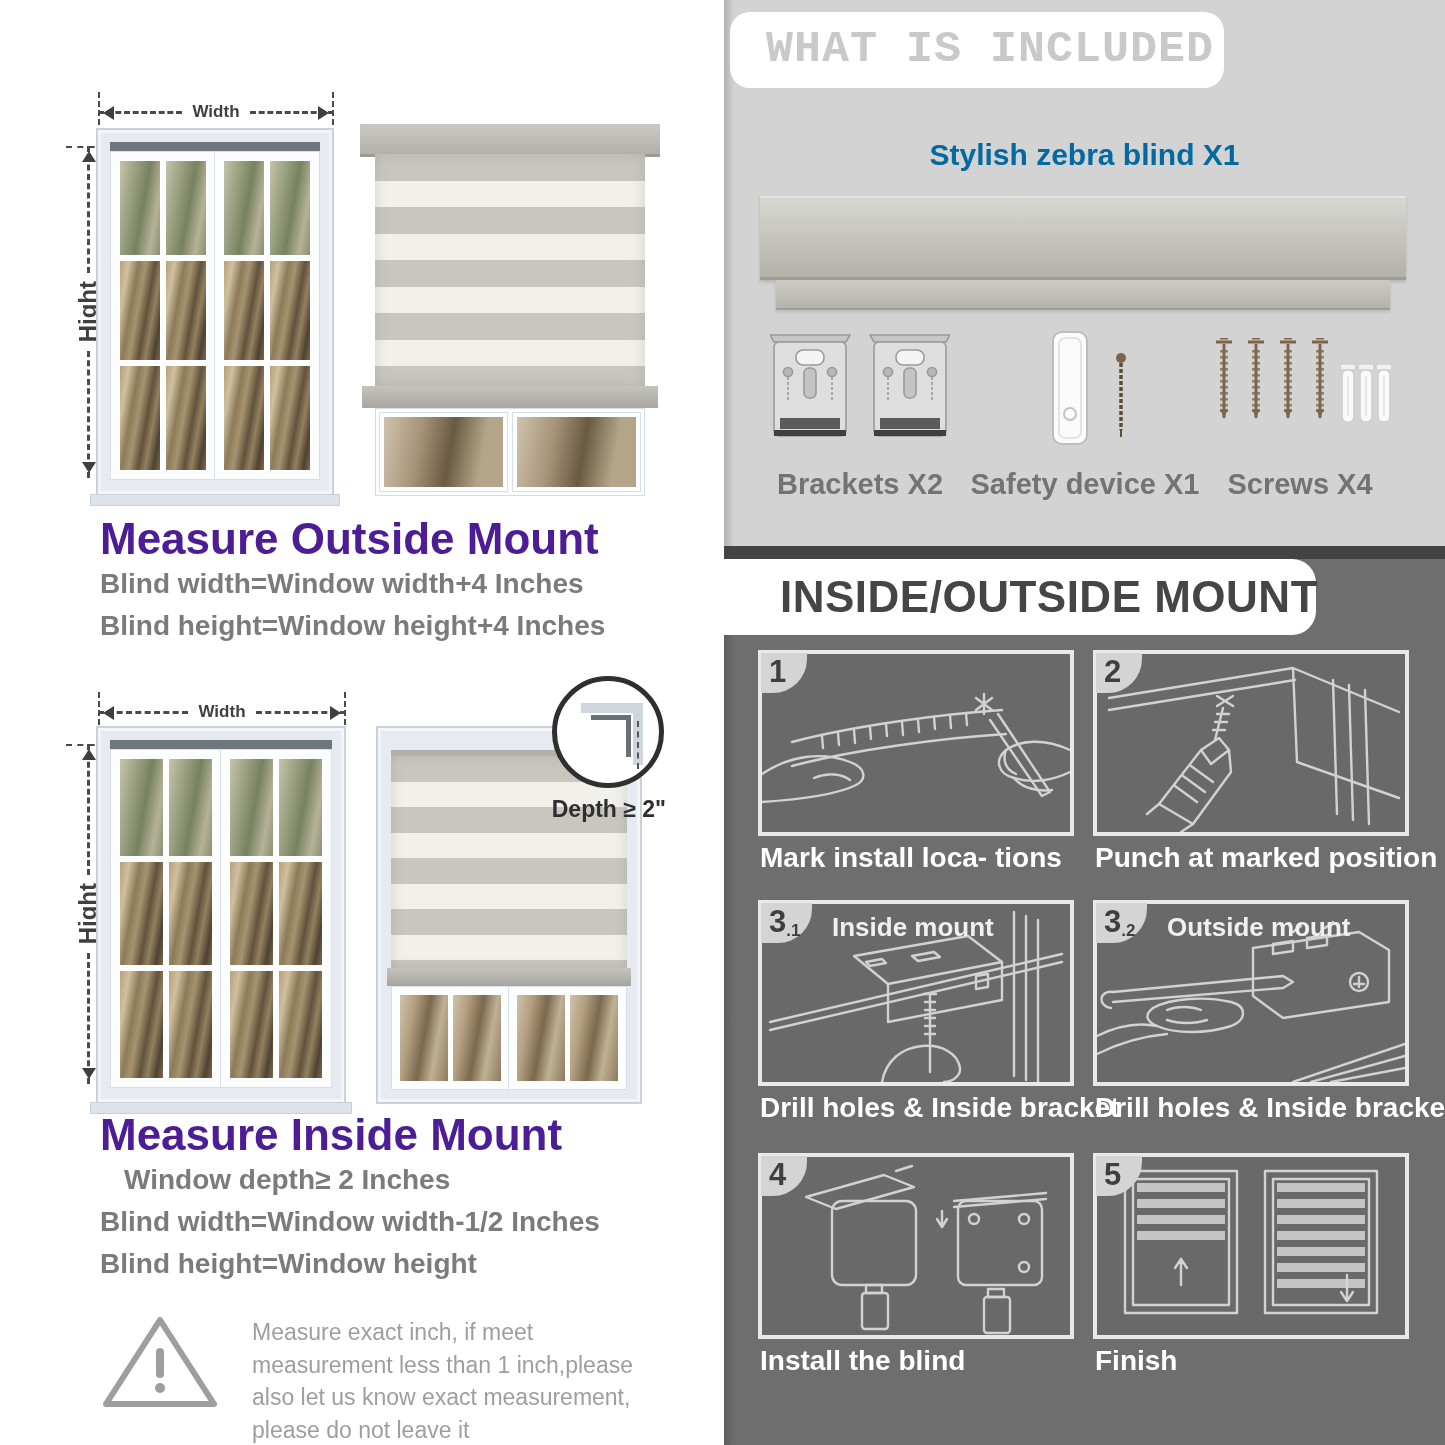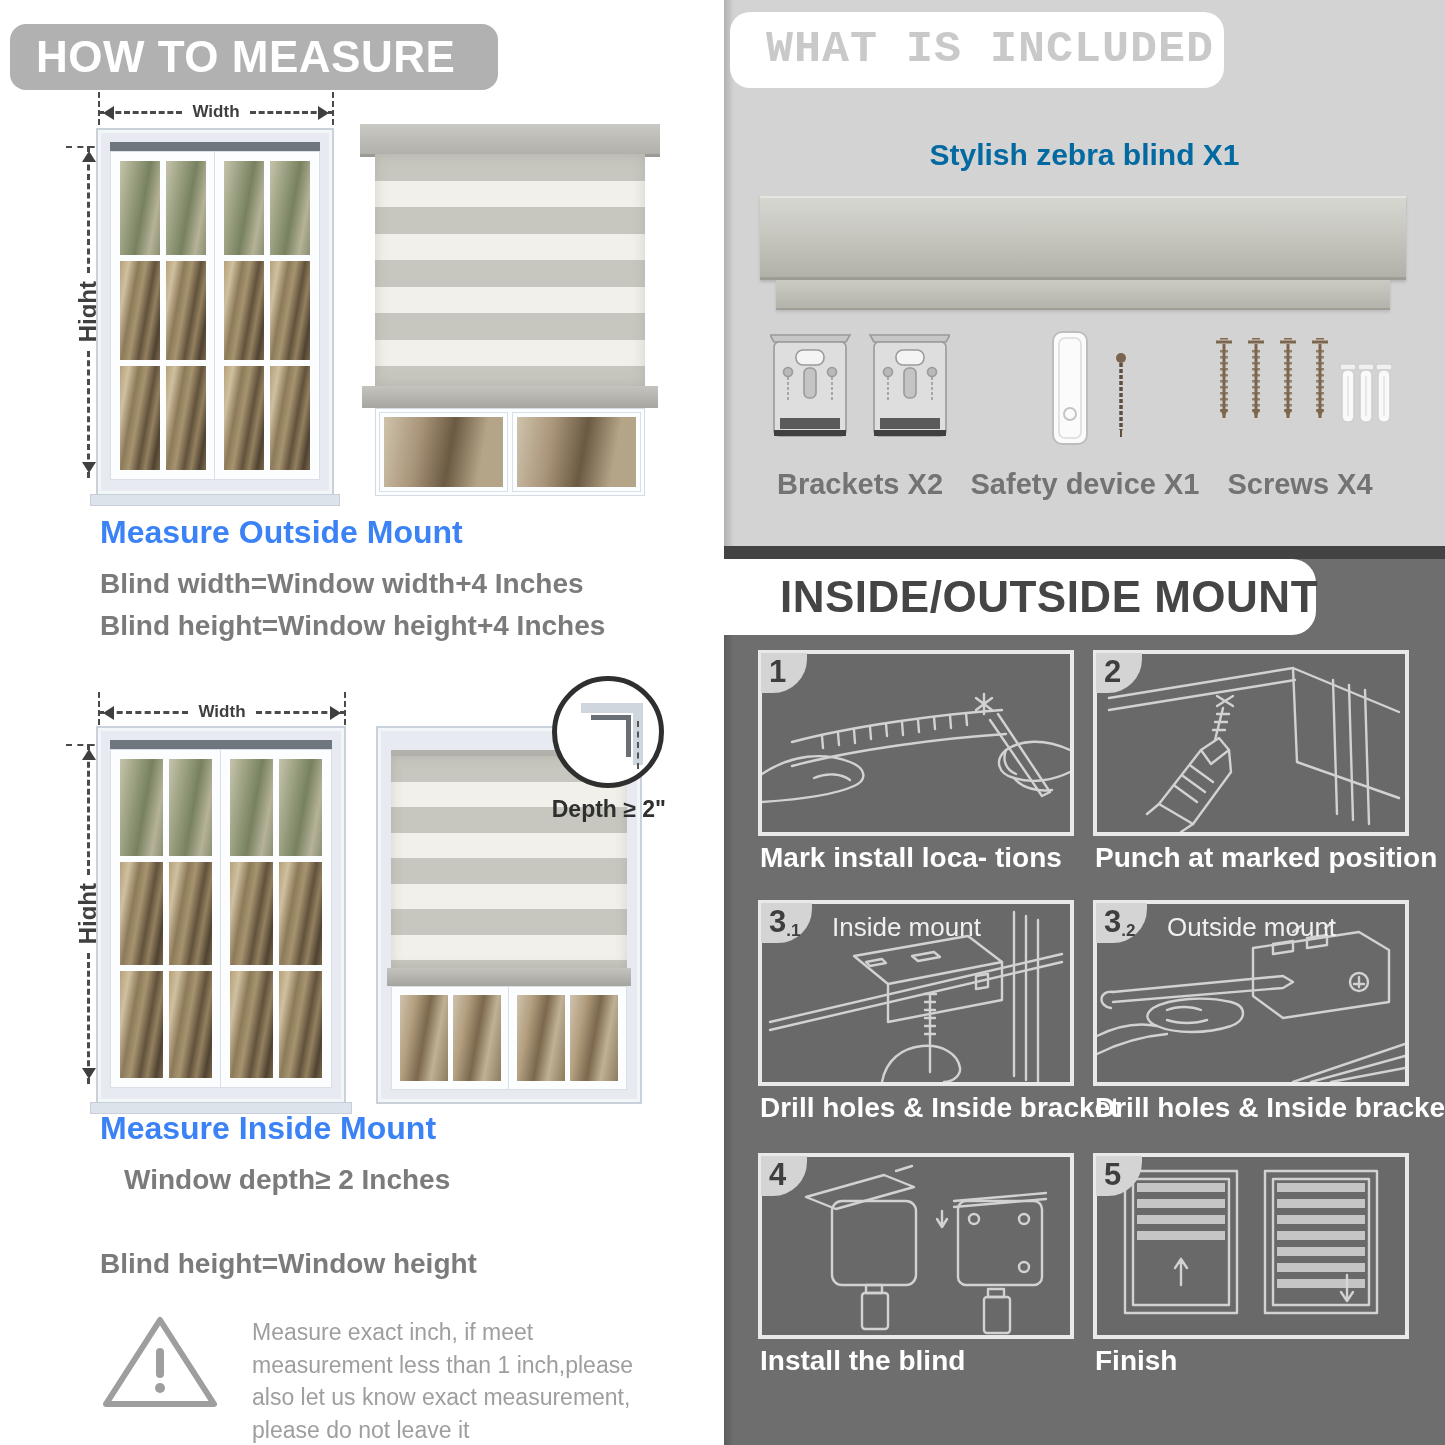--- a/index.html
+++ b/index.html
@@ -85,21 +85,21 @@
   .door2 .pane2 { background: linear-gradient(100deg,#cfc3ad 0%,#b49f80 25%,#7b684d 50%,#c0b194 72%,#8d7b5e 100%); }
 
   .mag { border-radius:50%; border:5px solid #2f2f2f; background:#fff; overflow:hidden; z-index:6; }
   .mag-l-light { position:absolute; right:16px; top:22px; width:62px; height:62px;
     border-top:10px solid #cfd6dd; border-right:10px solid #cfd6dd; }
   .mag-l-mid { position:absolute; right:28px; top:34px; width:40px; height:42px;
     border-top:5px solid #6a6f75; border-right:5px solid #6a6f75; }
   .mag-dash { position:absolute; right:20px; top:40px; height:48px; border-left:2px dashed #555; }
   .depth-label { font-size:23px; font-weight:bold; color:#2f2f2f; text-align:right; white-space:nowrap; }
 
-  .sec-heading { font-size:32px; font-weight:bold; color:#3b82f6; white-space:nowrap; }
+  .sec-heading { font-size:44px; font-weight:bold; color:#4c1d95; white-space:nowrap; }
   .sec-line { font-size:28px; font-weight:bold; color:#7b7b7b; white-space:nowrap; }
 
   .warn-text { font-size:23px; font-weight:500; color:#9e9e9e; line-height:1.42; }
 
   
   .included { left:724px; top:0; width:721px; height:546px; background:#d3d3d3; }
   .included::before, .mount::before { content:""; position:absolute; left:0; top:0; bottom:0; width:10px;
     background: linear-gradient(90deg, rgba(0,0,0,.16), rgba(0,0,0,0)); }
   .inc-header { position:absolute; left:6px; top:12px; width:494px; height:76px;
     background:#fff; border-radius:20px;font-family:Liberation Mono, monospace; }
@@ -122,31 +122,30 @@
     background:#fff; border-radius:0 24px 24px 0; }
   .mount-title { color:#454545; font-size:44px; font-weight:bold; line-height:76px;
     padding-left:56px; letter-spacing:.5px; white-space:nowrap; }
 
   .panel { position:absolute; width:316px; height:186px; border:4px solid #e9e9e9; background:#696969; }
   .panel svg { position:absolute; inset:0; width:100%; height:100%; }
   .badge { position:absolute; left:-1px; top:-1px; min-width:46px; height:40px;
     background:#d4d4d4; border-radius:0 0 34px 0; color:#3f3f3f;
     font-weight:bold; font-size:31px; line-height:38px; padding:0 12px 0 8px; z-index:2; white-space:nowrap; }
   .badge .sub { font-size:17px; position:relative; top:4px; }
-  .panel-label { position:absolute; left:70px; top:8px; color:#f0f0f0; font-weight:normal; font-size:26px; z-index:2; white-space:nowrap; }
+  .panel-label { position:absolute; left:70px; top:8px; color:#f0f0f0; font-weight:bold; font-size:26px; z-index:2; white-space:nowrap; }
   .caption { position:absolute; color:#ffffff; font-weight:bold; font-size:28px; white-space:nowrap; }
 
   .lineart { stroke:#d8d8d8; stroke-width:2.4; fill:none; stroke-linecap:round; stroke-linejoin:round; opacity:.95; }
 </style>
 </head>
 <body>
 
 <div class="page">
 
-  <div class="abs h2m-badge">HOW TO MEASURE</div>
 
   <div class="abs h-arrow" style="left:98px; top:100px; width:236px; height:24px;">
     <div class="seg l"></div>
     <span class="lab">Width</span>
     <div class="seg r"></div>
   </div>
   <div class="abs tick-v" style="left:98px; top:92px; height:42px;"></div>
   <div class="abs tick-v" style="left:332px; top:92px; height:42px;"></div>
 
   <div class="abs v-arrow" style="left:76px; top:146px; width:24px; height:332px;">
@@ -254,20 +253,21 @@
 
   <div class="abs mag" style="left:552px; top:676px; width:112px; height:112px;">
     <div class="mag-l-light"></div>
     <div class="mag-l-mid"></div>
     <div class="mag-dash"></div>
   </div>
   <div class="abs depth-label" style="left:540px; top:796px; width:126px;">Depth ≥ 2"</div>
 
   <div class="abs sec-heading" style="left:100px; top:1110px;">Measure Inside Mount</div>
   <div class="abs sec-line" style="left:100px; top:1164px;margin-left:24px;">Window depth≥ 2 Inches</div>
+  <div class="abs sec-line" style="left:100px; top:1206px;">Blind width=Window width-1/2 Inches</div>
   <div class="abs sec-line" style="left:100px; top:1248px;">Blind height=Window height</div>
 
   <svg class="abs" style="left:96px; top:1312px;" width="128" height="100" viewBox="0 0 128 100">
     <path d="M64 8 L118 92 H10 Z" fill="none" stroke="#9e9e9e" stroke-width="6" stroke-linejoin="round"></path>
     <rect x="60" y="36" width="8" height="30" rx="4" fill="#9e9e9e"></rect>
     <circle cx="64" cy="76" r="5" fill="#9e9e9e"></circle>
   </svg>
   <div class="abs warn-text" style="left:252px; top:1316px; width:428px;">Measure exact inch, if meet measurement less than 1 inch,please also let us know exact measurement, please do not leave it</div>
 
   <div class="abs included">

